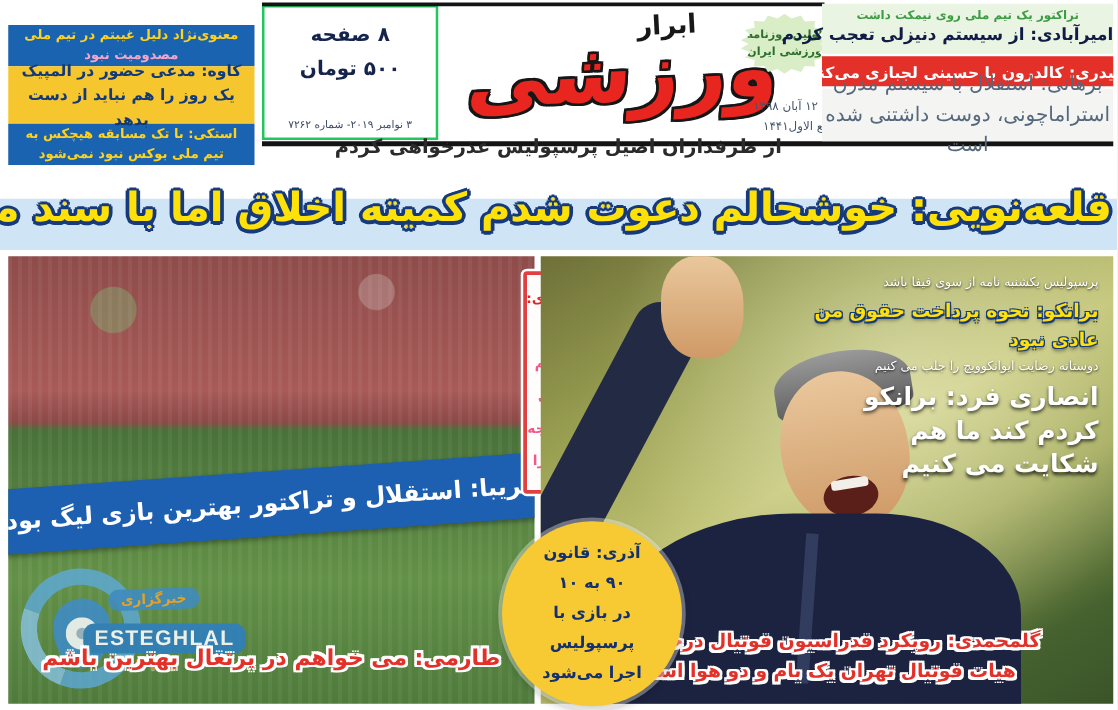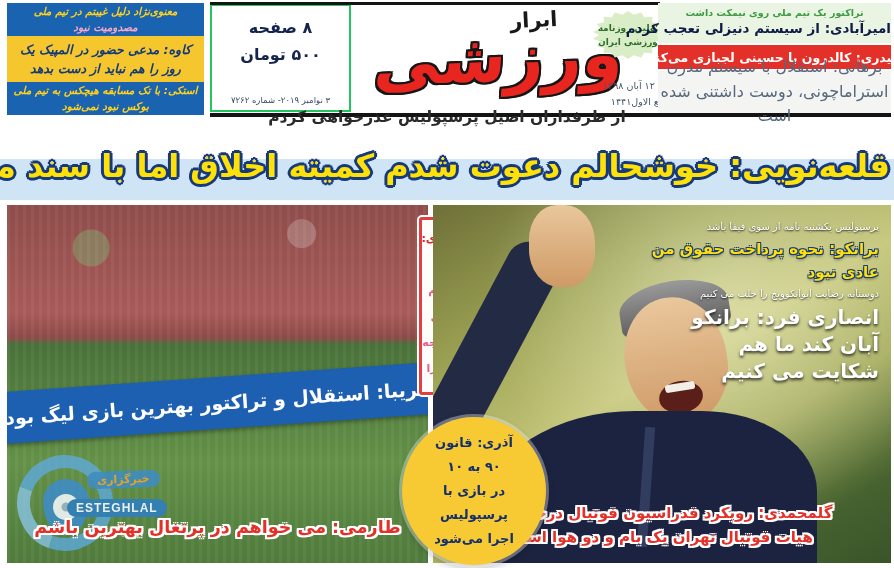--- a/index.html
+++ b/index.html
@@ -118,31 +118,31 @@
   }
   .wm-drop{
     width:46px;height:56px;background:rgba(60,140,205,.95);
     border-radius:50% 50% 50% 50% / 40% 40% 60% 60%;
     display:flex;align-items:center;justify-content:center;
   }
   .wm-ball{width:26px;height:26px;border-radius:50%;background:#f4f7fa;
     background-image:radial-gradient(circle at 50% 50%, #9db6c8 0 4px, transparent 5px);}
   .wm-fa{background:rgba(60,140,205,.9);color:#f5a623;font-weight:bold;font-size:11px;
     border-radius:8px;padding:2px 10px;transform:rotate(-2deg);}
-  .wm-en{background:#2e7fc2;color:#ffffff;font-weight:bold;font-size:12px;letter-spacing:1px;
+  .wm-en{background:#2e7fc2;color:#ffffff;font-weight:bold;font-size:17px;letter-spacing:1px;
     border-radius:9px;padding:2px 9px;font-family:"Liberation Sans", sans-serif;}
   .wm-news{color:#f08a1e;font-weight:bold;font-size:12px;letter-spacing:3px;
     font-family:"Liberation Sans", sans-serif;text-shadow:0 1px 1px rgba(255,255,255,.6);}
 </style>
 </head>
 <body>
 
 <div class="page">
 
-  <div class="abs" style="left:7px;top:3px;font-style:italic;">
+  <div class="abs" style="left:7px;top:20px;">
     <div class="hl-box hl-blue" style="height:33px;">
       <div>معنوی‌نژاد دلیل غیبتم در تیم ملی</div>
       <div class="pink">مصدومیت نبود</div>
     </div>
     <div class="hl-box hl-yellow" style="height:46px;padding:0 8px;">
       <div>کاوه: مدعی حضور در المپیک یک روز را هم نباید از دست بدهد</div>
     </div>
     <div class="hl-box hl-blue" style="height:33px;padding:0 6px;">
       <div>استکی: با تک مسابقه هیچکس به تیم ملی بوکس نبود نمی‌شود</div>
     </div>
@@ -256,21 +256,21 @@
     </div>
 
     <div class="abs rp-text rp-small nowrap" style="top:16px;">پرسپولیس یکشنبه نامه از سوی فیفا باشد</div>
     <div class="abs rp-text rp-yellow" style="top:33px;">
       <div class="nowrap">برانکو: نحوه پرداخت حقوق من</div>
       <div class="nowrap">عادی نبود</div>
     </div>
     <div class="abs rp-text rp-small nowrap" style="top:83px;">دوستانه رضایت ایوانکوویچ را جلب می کنیم</div>
     <div class="abs rp-text rp-big" style="top:99px;">
       <div class="nowrap">انصاری فرد: برانکو</div>
-      <div class="nowrap">آبان کند ما هم</div>
+      <div class="nowrap">کردم کند ما هم</div>
       <div class="nowrap">شکایت می کنیم</div>
     </div>
     <div class="abs red-outline-text" style="left:0;top:296px;width:100%;font-size:15px;line-height:1.6;">
       <div class="nowrap">گلمحمدی: رویکرد فدراسیون فوتبال درخصوص</div>
       <div class="nowrap">هیات فوتبال تهران یک بام و دو هوا است</div>
     </div>
   </div>
 
   <div class="abs yellow-circle" style="left:402px;top:417px;width:144px;height:148px;">
     <div>آذری: قانون</div>

